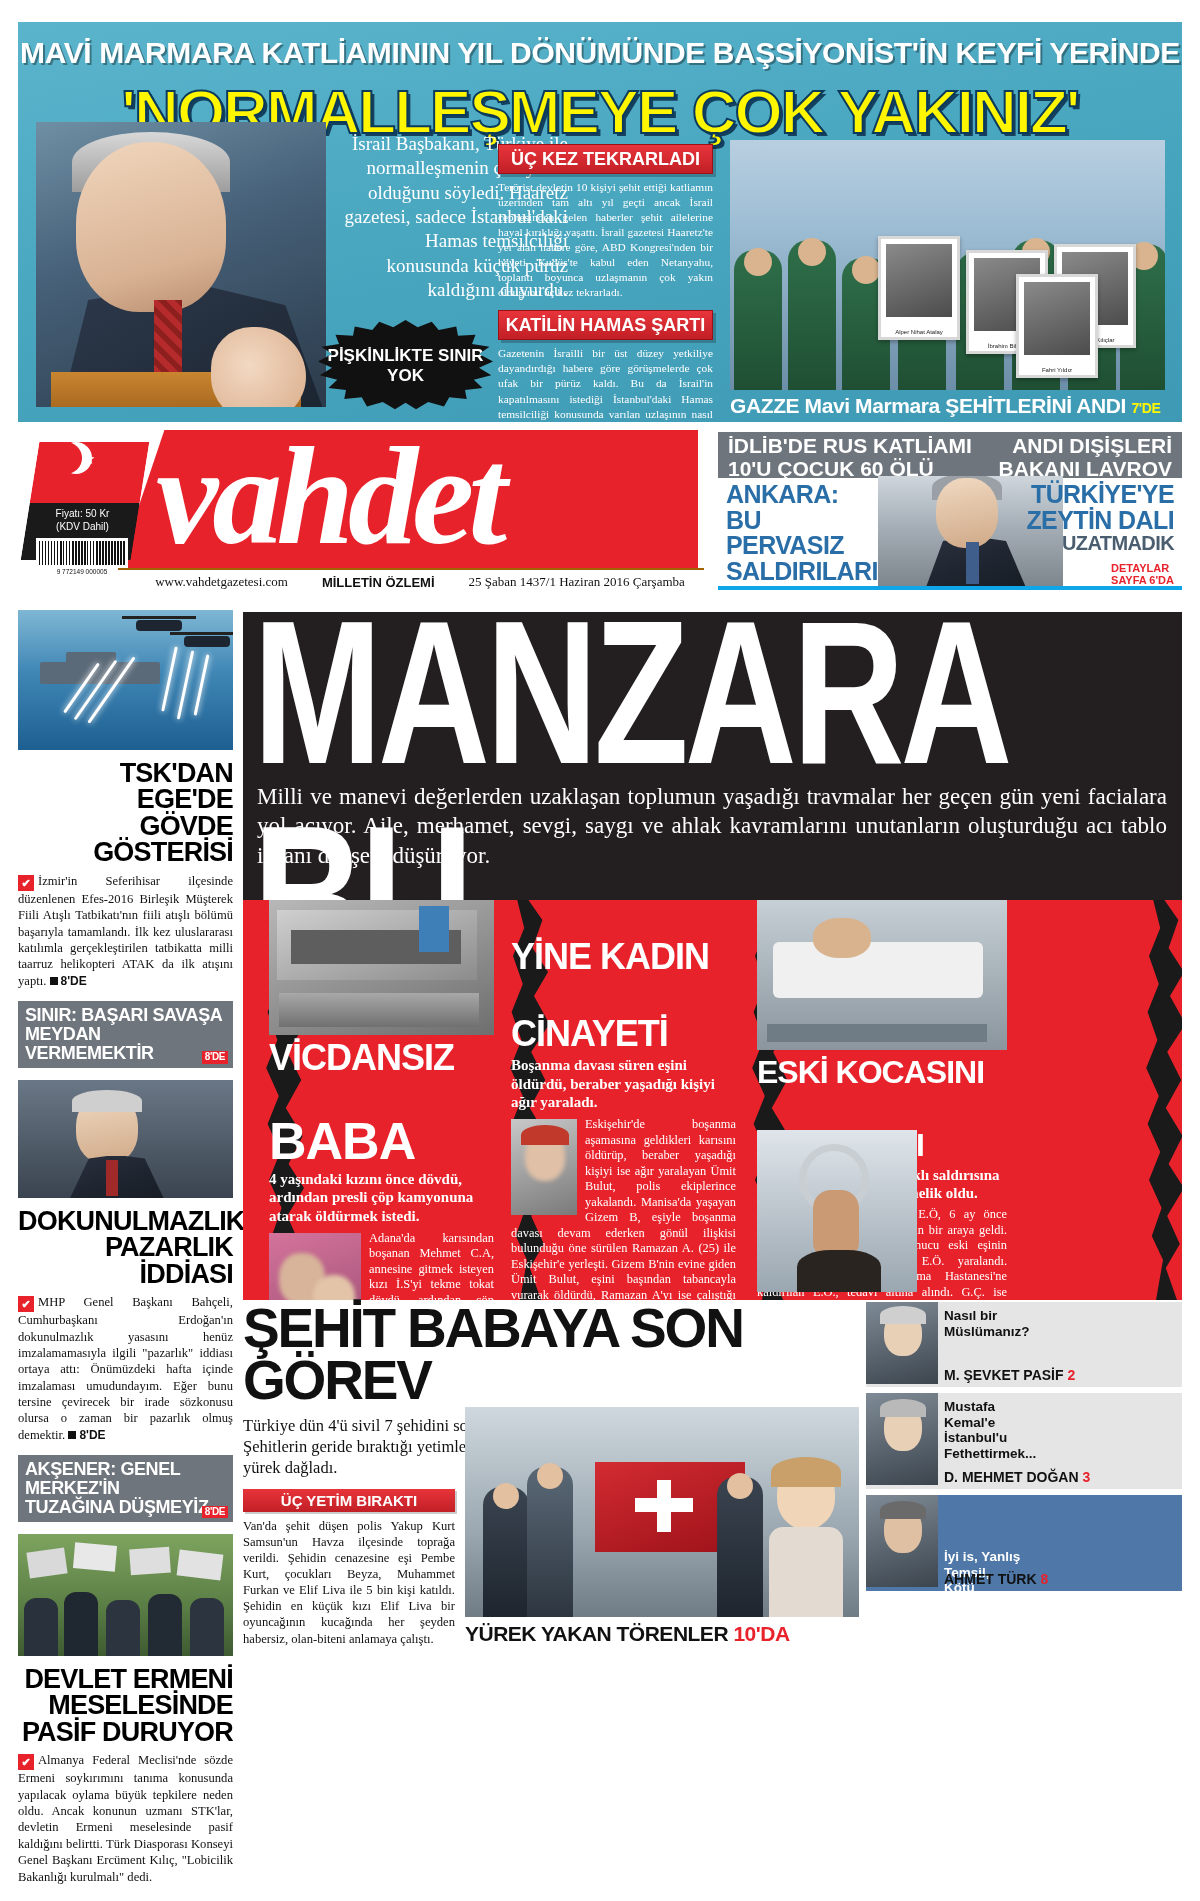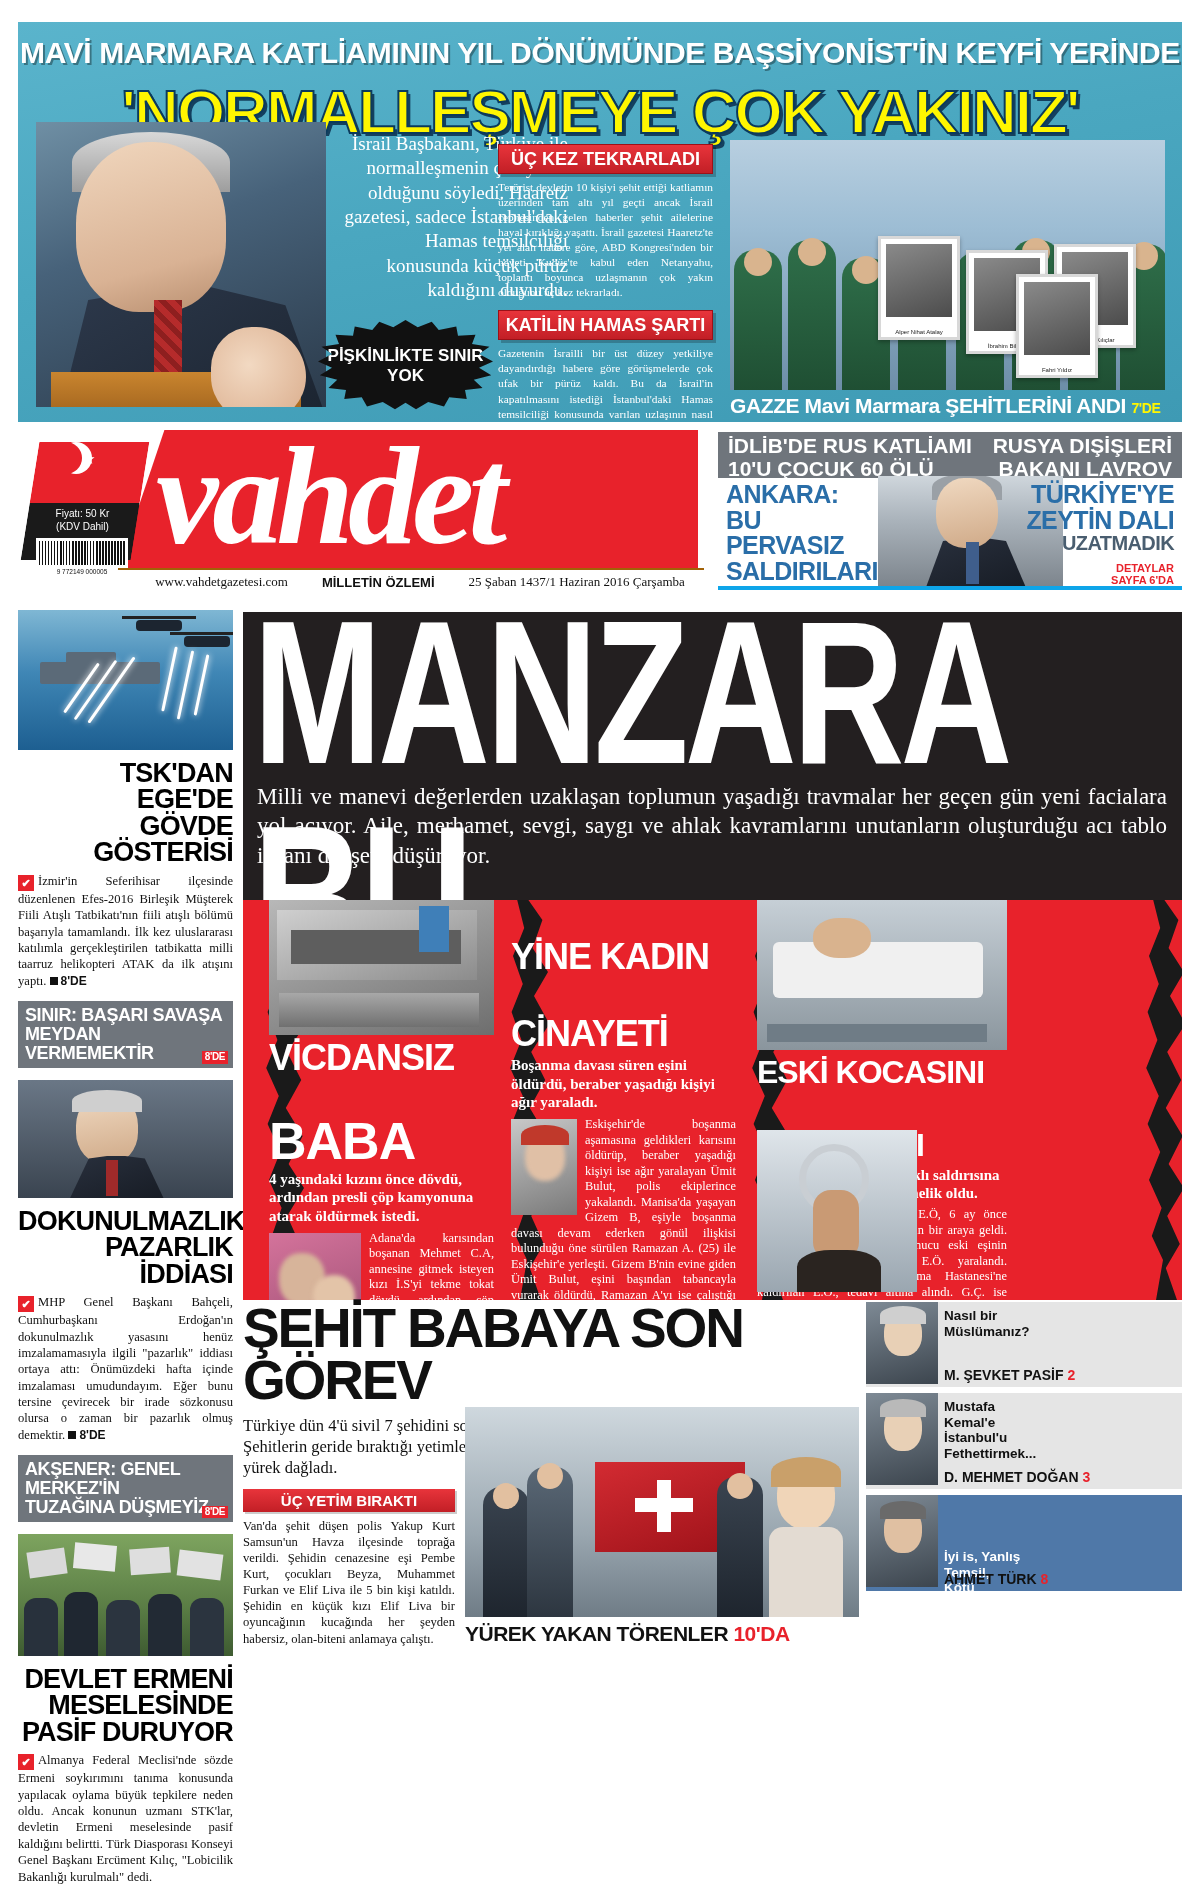--- a/index.html
+++ b/index.html
@@ -180,21 +180,21 @@
   .mh-lavrov .ltie { position:absolute; left:88px; top:66px; width:13px; height:42px; background:#3f5e8c; }
   .mh-blue-l {
     position:absolute; left:8px; top:52px; width:150px;
     color:#2a6ea8; font-weight:bold; font-size:25px; line-height:1.02; letter-spacing:-0.6px;
   }
   .mh-blue-r {
     position:absolute; right:8px; top:52px; width:170px; text-align:right;
     color:#2a6ea8; font-weight:bold; font-size:25px; line-height:1.02; letter-spacing:-0.6px;
   }
   .mh-blue-r .small { font-size:20px; color:#4a5e70; }
-  .mh-detay { position:absolute; right:8px; top:132px; text-align:right;
+  .mh-detay { position:absolute; right:8px; top:132px; text-align:left;
     color:#e8222b; font-weight:bold; font-size:11px; line-height:1.1; }
 
   
   .sidebar { position:absolute; left:18px; top:610px; width:215px; }
   .sb-photo { width:215px; background:#8cc0d8; position:relative; overflow:hidden; }
   .sb-photo.h1 { height:140px; background: linear-gradient(180deg,#7fb7d4 0%,#3f86b5 45%,#1d5f91 100%); }
   .heli { position:absolute; width:46px; height:11px; background:#1c2530; border-radius:4px; }
   .heli::before { content:''; position:absolute; left:-14px; top:-4px; width:74px; height:2.5px; background:#222; }
   .flare { position:absolute; width:3px; background:#fff; border-radius:2px; box-shadow:0 0 6px #fff; }
   .ship { position:absolute; background:#5b6a78; border-radius:2px; }
@@ -395,21 +395,21 @@
       </div>
     </div>
 
     <div class="mh-right">
       <div class="mh-greybar"></div>
       <div class="mh-gb-l">
         <div>İDLİB'DE RUS KATLİAMI</div>
         <div>10'U ÇOCUK 60 ÖLÜ</div>
       </div>
       <div class="mh-gb-r">
-        <div>RUSYA DIŞİŞLERİ</div>
+        <div>ANDI DIŞİŞLERİ</div>
         <div>BAKANI LAVROV</div>
       </div>
       <div class="mh-lavrov">
         <div class="lsuit"></div>
           <div class="lhair"></div>
           <div class="lface"></div>
           <div class="ltie"></div>
       </div>
       <div class="mh-blue-l">ANKARA: BU PERVASIZ SALDIRILARI KINIYORUZ</div>
       <div class="mh-blue-r">

